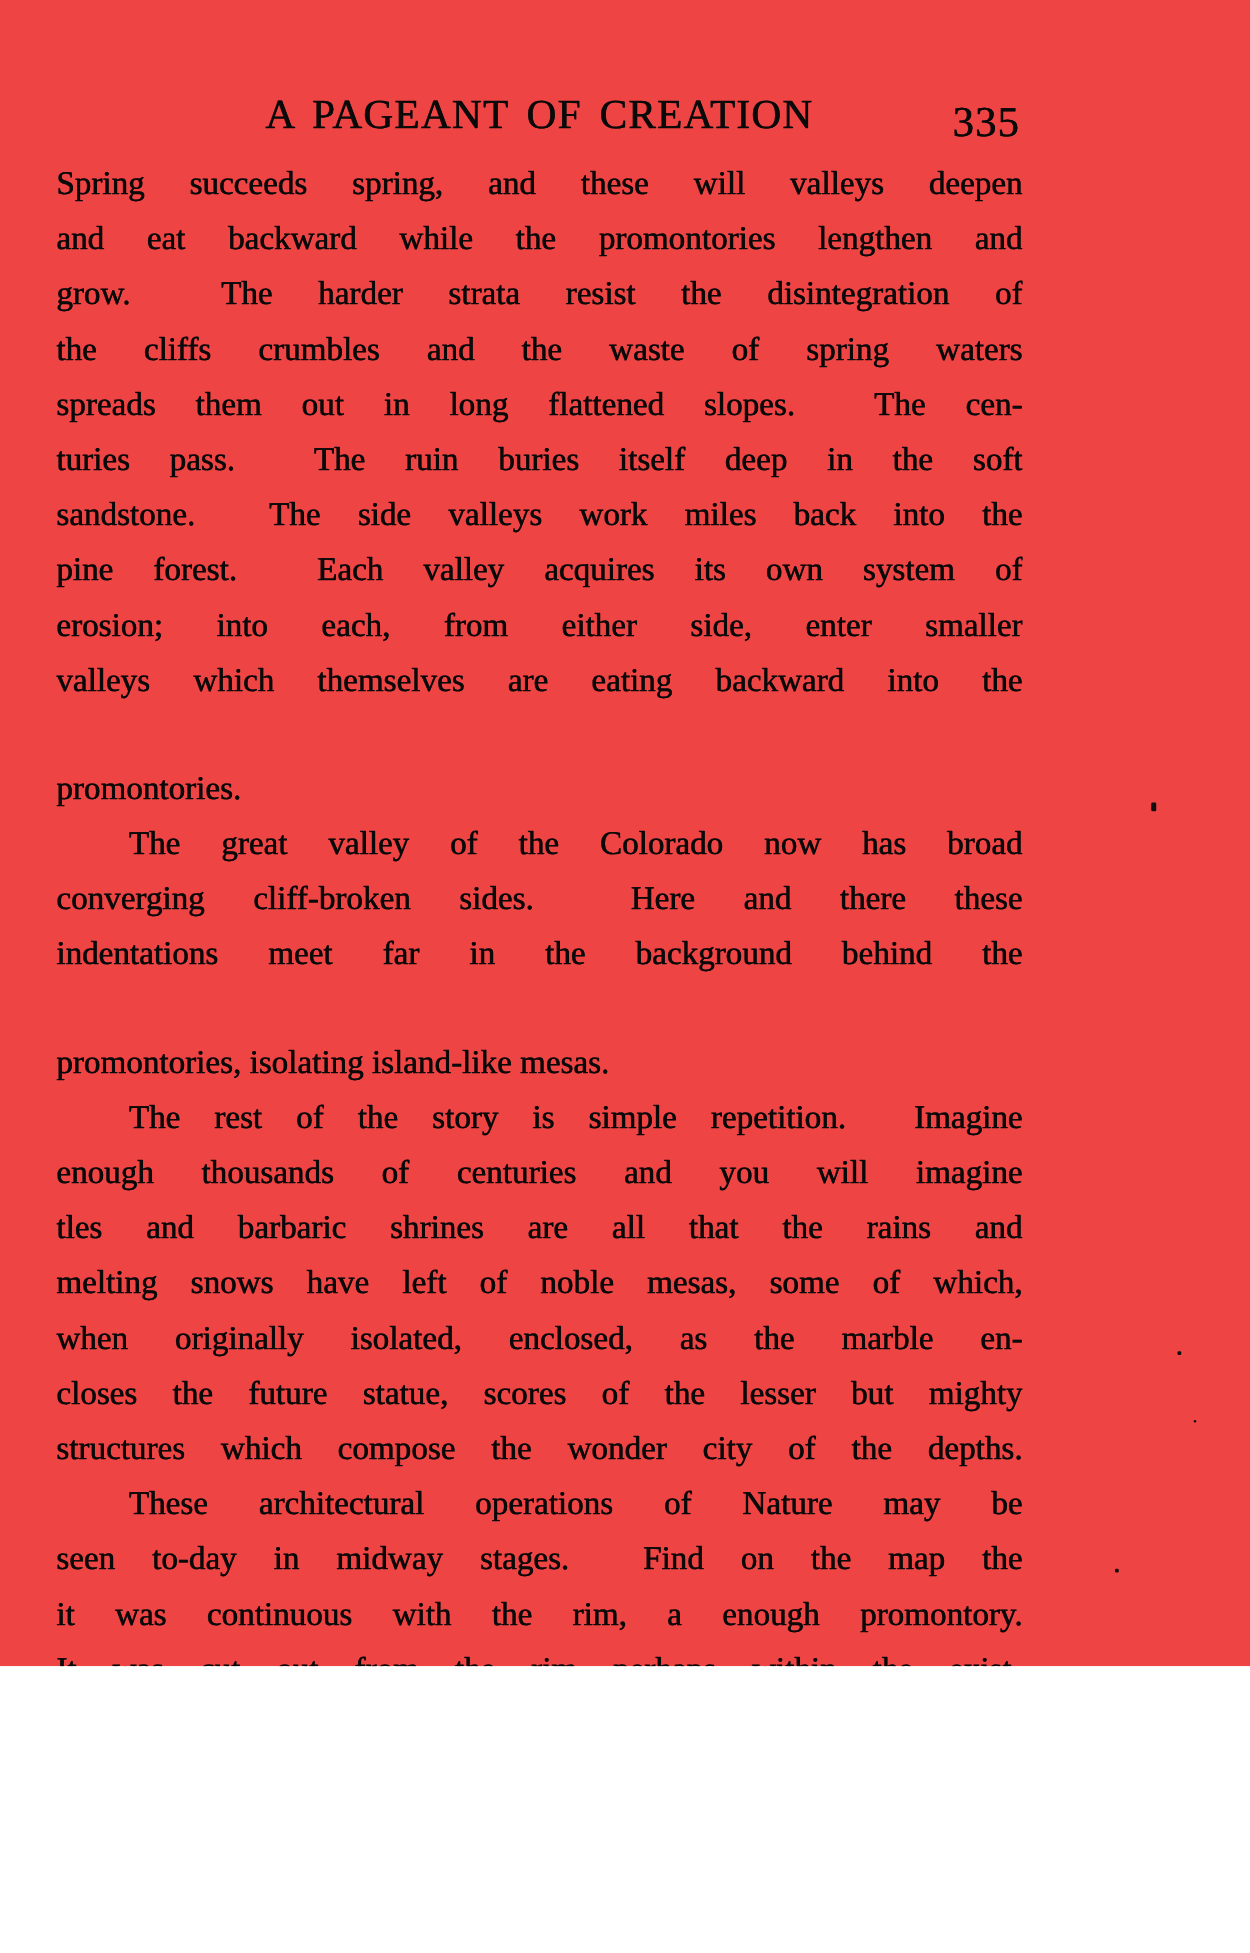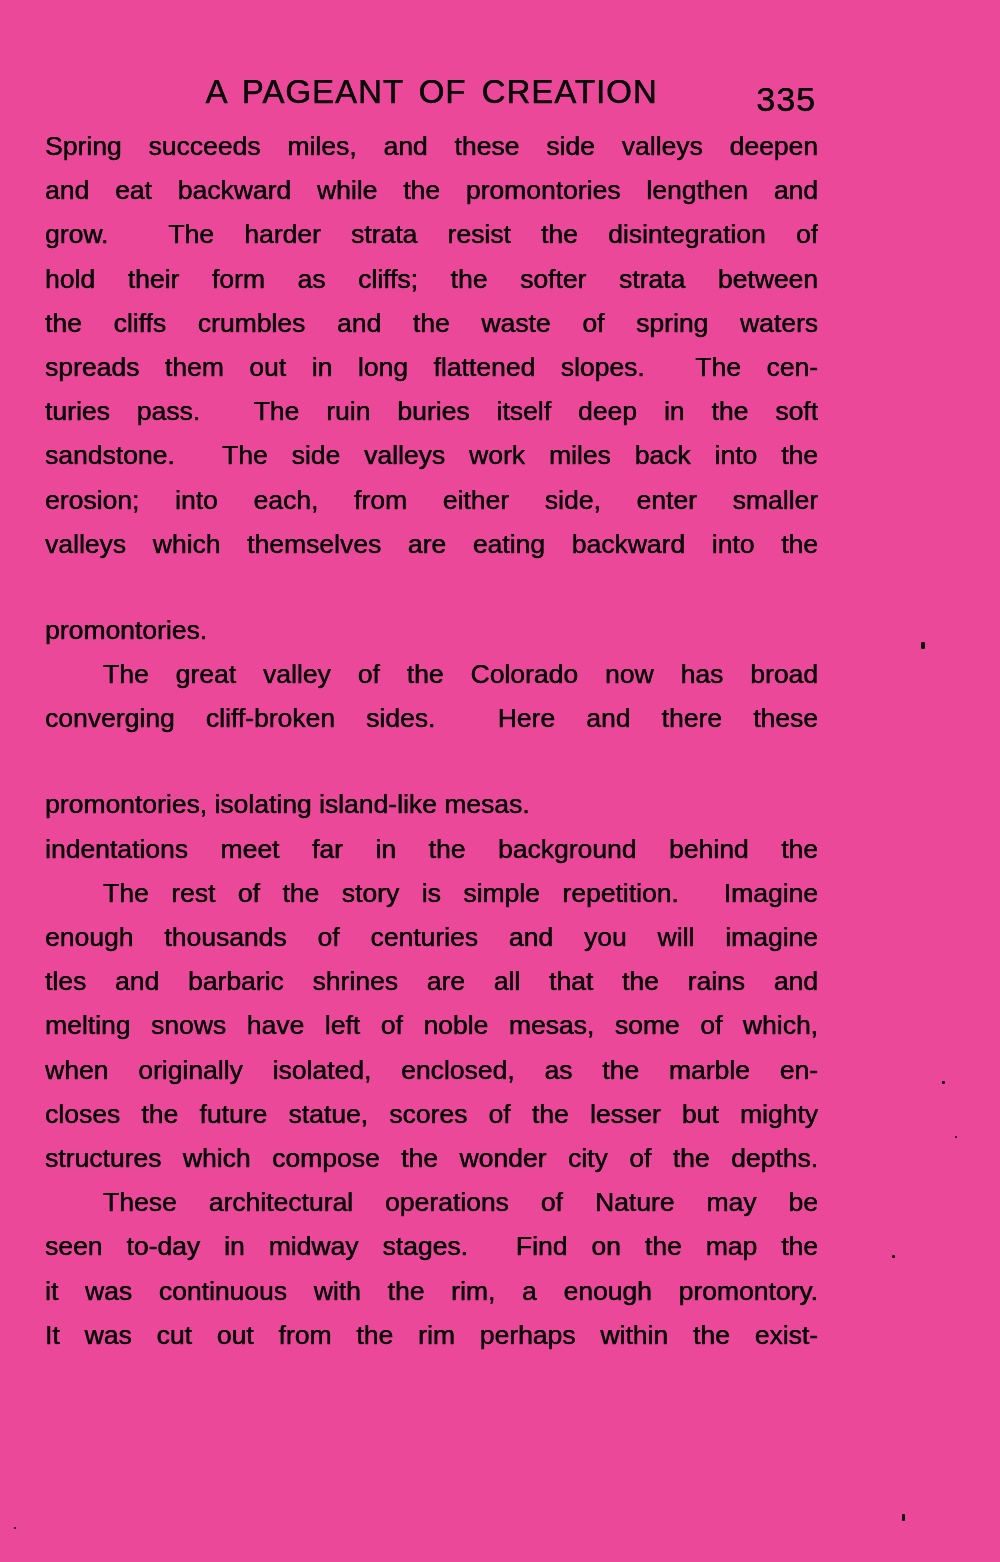--- a/index.html
+++ b/index.html
@@ -3,24 +3,24 @@
 <meta charset="utf-8">
 <style>
   html, body {
     margin: 0;
     padding: 0;
     background: #ffffff;
   }
   .page {
     position: relative;
     width: 1000px;
-    height: 1562px;
-    background: #ec4899;
+    height: 1333px;
+    background: #ef4444;
     color: #0a0a0a;
-    font-family: Liberation Sans, sans-serif;
+    font-family: Liberation Serif, serif;
     overflow: hidden;
     text-shadow: 0.35px 0 0 currentColor;
     -webkit-text-stroke: 0.25px currentColor;
   }
   .running-header {
     position: absolute;
     top: 74px;
     left: 45px;
     width: 773px;
     height: 46px;
@@ -78,38 +78,38 @@
 <div class="page">
 
   <div class="running-header">
     <div class="running-title">A PAGEANT OF CREATION</div>
     <div class="page-number">335</div>
   </div>
 
   <div class="body-text">
 
     <div class="paragraph">
-      <div class="line">Spring succeeds miles, and these side valleys deepen</div>
+      <div class="line">Spring succeeds spring, and these will valleys deepen</div>
       <div class="line">and eat backward while the promontories lengthen and</div>
       <div class="line">grow.&nbsp; The harder strata resist the disintegration of</div>
-      <div class="line">hold their form as cliffs; the softer strata between</div>
       <div class="line">the cliffs crumbles and the waste of spring waters</div>
       <div class="line">spreads them out in long flattened slopes.&nbsp; The cen-</div>
       <div class="line">turies pass.&nbsp; The ruin buries itself deep in the soft</div>
       <div class="line">sandstone.&nbsp; The side valleys work miles back into the</div>
+      <div class="line">pine forest.&nbsp; Each valley acquires its own system of</div>
       <div class="line">erosion; into each, from either side, enter smaller</div>
       <div class="line">valleys which themselves are eating backward into the</div>
       <div class="line short">promontories.</div>
     </div>
 
     <div class="paragraph">
       <div class="line indent">The great valley of the Colorado now has broad</div>
       <div class="line">converging cliff-broken sides.&nbsp; Here and there these</div>
+      <div class="line">indentations meet far in the background behind the</div>
       <div class="line short">promontories, isolating island-like mesas.</div>
-      <div class="line">indentations meet far in the background behind the</div>
     </div>
 
     <div class="paragraph">
       <div class="line indent">The rest of the story is simple repetition.&nbsp; Imagine</div>
       <div class="line">enough thousands of centuries and you will imagine</div>
       <div class="line">tles and barbaric shrines are all that the rains and</div>
       <div class="line">melting snows have left of noble mesas, some of which,</div>
       <div class="line">when originally isolated, enclosed, as the marble en-</div>
       <div class="line">closes the future statue, scores of the lesser but mighty</div>
       <div class="line">structures which compose the wonder city of the depths.</div>

